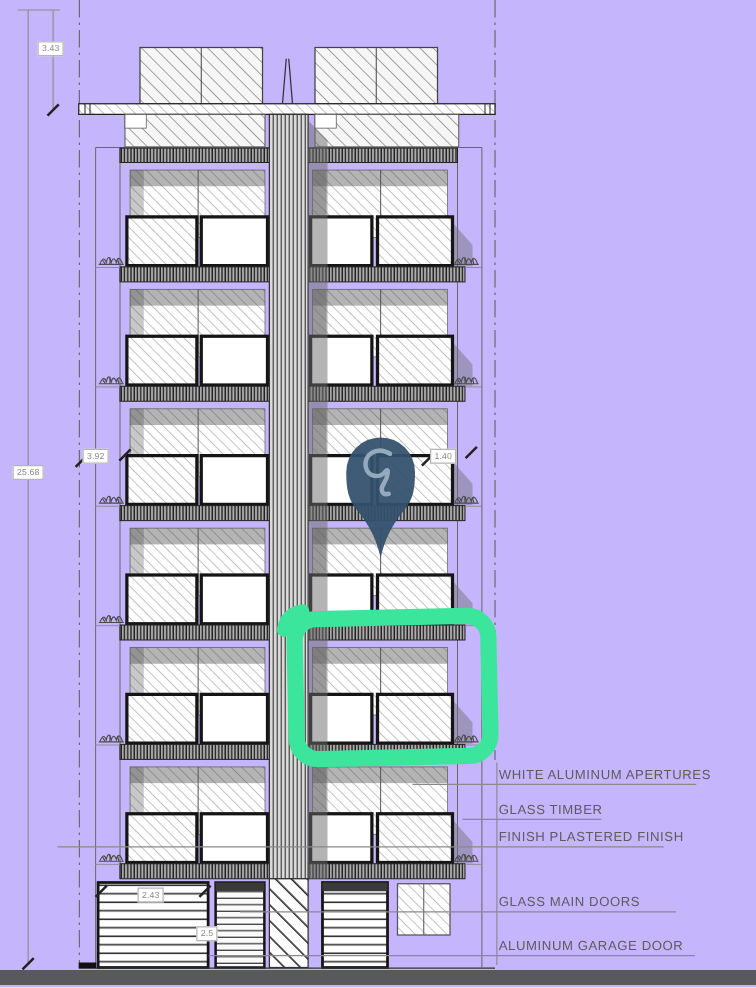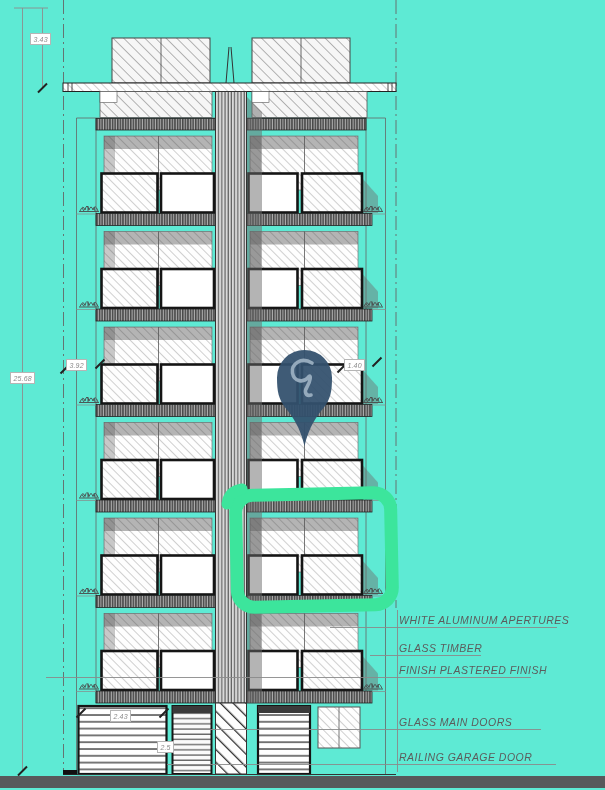--- a/index.html
+++ b/index.html
@@ -1,17 +1,17 @@
 <!DOCTYPE html>
 <html><head>
 <meta charset="utf-8">
 <style>
   html,body{margin:0;padding:0;background:#fff;}
-  #stage{position:relative;width:605px;height:790px;background:#5eead4;overflow:hidden;
-         font-family:"Liberation Sans",sans-serif;font-style:italic;}
+  #stage{position:relative;width:605px;height:790px;background:#c4b5fd;overflow:hidden;
+         font-family:"Liberation Sans",sans-serif;}
   svg{position:absolute;left:0;top:0;}
   .dim-box{position:absolute;font-size:7px;line-height:1;color:#8a8a8a;background:#fff;
            border:0.8px solid #b5b5b5;padding:1.5px 2.5px;letter-spacing:.02em;z-index:4;}
   .callout{position:absolute;font-size:10.5px;color:#5c5c5c;letter-spacing:.045em;
            white-space:nowrap;z-index:5;}
 </style>
 </head>
 <body>
 
 <div id="stage">
@@ -183,15 +183,15 @@
 <div class="dim-box" style="left:10px;top:372px">25.68</div>
 <div class="dim-box" style="left:66px;top:359px">3.92</div>
 <div class="dim-box" style="left:344px;top:359px">1.40</div>
 <div class="dim-box" style="left:110px;top:710px">2.43</div>
 <div class="dim-box" style="left:157px;top:741px">2.5</div>
 
 <div class="callout" style="left:399px;top:614px">WHITE ALUMINUM APERTURES</div>
 <div class="callout" style="left:399px;top:642px">GLASS TIMBER</div>
 <div class="callout" style="left:399px;top:664px">FINISH PLASTERED FINISH</div>
 <div class="callout" style="left:399px;top:716px">GLASS MAIN DOORS</div>
-<div class="callout" style="left:399px;top:751px">RAILING GARAGE DOOR</div>
+<div class="callout" style="left:399px;top:751px">ALUMINUM GARAGE DOOR</div>
 
 </div>
 
 </body></html>

